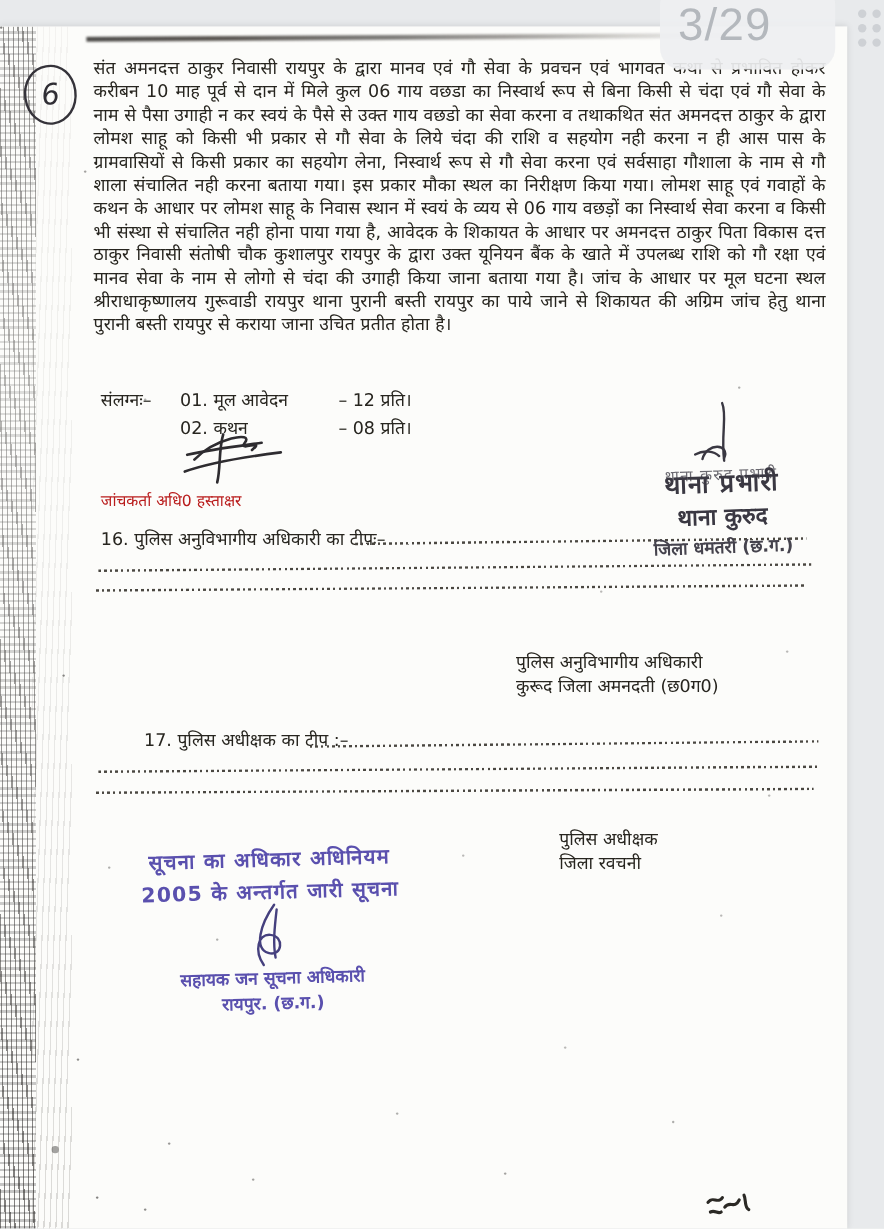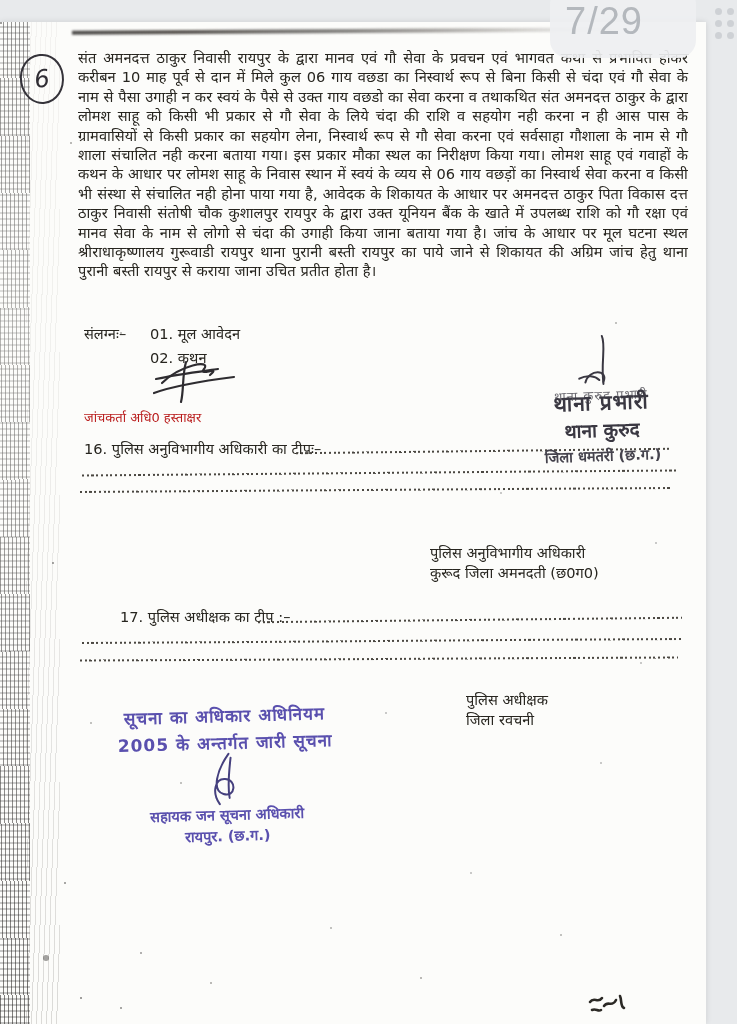--- a/index.html
+++ b/index.html
@@ -123,24 +123,26 @@
   <div class="circle-num">
     <span>6</span>
   </div>
 
   <div class="para">संत अमनदत्त ठाकुर निवासी रायपुर के द्वारा मानव एवं गौ सेवा के प्रवचन एवं भागवत कथा से प्रभावित होकर करीबन 10 माह पूर्व से दान में मिले कुल 06 गाय वछडा का निस्वार्थ रूप से बिना किसी से चंदा एवं गौ सेवा के नाम से पैसा उगाही न कर स्वयं के पैसे से उक्त गाय वछडो का सेवा करना व तथाकथित संत अमनदत्त ठाकुर के द्वारा लोमश साहू को किसी भी प्रकार से गौ सेवा के लिये चंदा की राशि व सहयोग नही करना न ही आस पास के ग्रामवासियों से किसी प्रकार का सहयोग लेना, निस्वार्थ रूप से गौ सेवा करना एवं सर्वसाहा गौशाला के नाम से गौ शाला संचालित नही करना बताया गया। इस प्रकार मौका स्थल का निरीक्षण किया गया। लोमश साहू एवं गवाहों के कथन के आधार पर लोमश साहू के निवास स्थान में स्वयं के व्यय से 06 गाय वछड़ों का निस्वार्थ सेवा करना व किसी भी संस्था से संचालित नही होना पाया गया है, आवेदक के शिकायत के आधार पर अमनदत्त ठाकुर पिता विकास दत्त ठाकुर निवासी संतोषी चौक कुशालपुर रायपुर के द्वारा उक्त यूनियन बैंक के खाते में उपलब्ध राशि को गौ रक्षा एवं मानव सेवा के नाम से लोगो से चंदा की उगाही किया जाना बताया गया है। जांच के आधार पर मूल घटना स्थल श्रीराधाकृष्णालय गुरूवाडी रायपुर थाना पुरानी बस्ती रायपुर का पाये जाने से शिकायत की अग्रिम जांच हेतु थाना पुरानी बस्ती रायपुर से कराया जाना उचित प्रतीत होता है।</div>
 
   <div class="attach">
     <div class="attach-row">
       <span>संलग्नः–</span>
       <span><span>01.</span> <span>मूल आवेदन</span></span>
+      <span>– 12 प्रति।</span>
     </div>
     <div class="attach-row">
       <span></span>
       <span><span>02.</span> <span>कथन</span></span>
+      <span>– 08 प्रति।</span>
     </div>
   </div>
 
   <svg class="sig1" width="110" height="54" viewBox="0 0 110 54">
     <g fill="none" stroke="#2e2c30" stroke-width="2.2" stroke-linecap="round">
       <path d="M16 27 C34 9, 66 3, 58 13 C52 21, 76 9, 64 19"></path>
       <path d="M10 23 C32 18, 58 15, 72 13"></path>
       <path d="M8 37 C30 29, 64 24, 88 21"></path>
       <path d="M40 6 C36 20, 38 34, 35 46"></path>
     </g>
@@ -198,21 +200,21 @@
     <g fill="none" stroke="#2b2925" stroke-width="2.6" stroke-linecap="round">
       <path d="M4 18 C8 12, 12 20, 16 14"></path>
       <path d="M18 22 C22 16, 26 24, 30 16"></path>
       <path d="M34 12 C36 16, 34 22, 38 24"></path>
       <path d="M6 26 C10 24, 12 28, 15 26"></path>
     </g>
   </svg>
 </div>
 
 <div class="counter-pill"></div>
-<div class="page-counter">7/29</div>
+<div class="page-counter">3/29</div>
 <div class="grid-icon">
   <i></i>
     <i></i>
   <i></i>
     <i></i>
   <i></i>
     <i></i>
 </div>
 
 </body></html>

